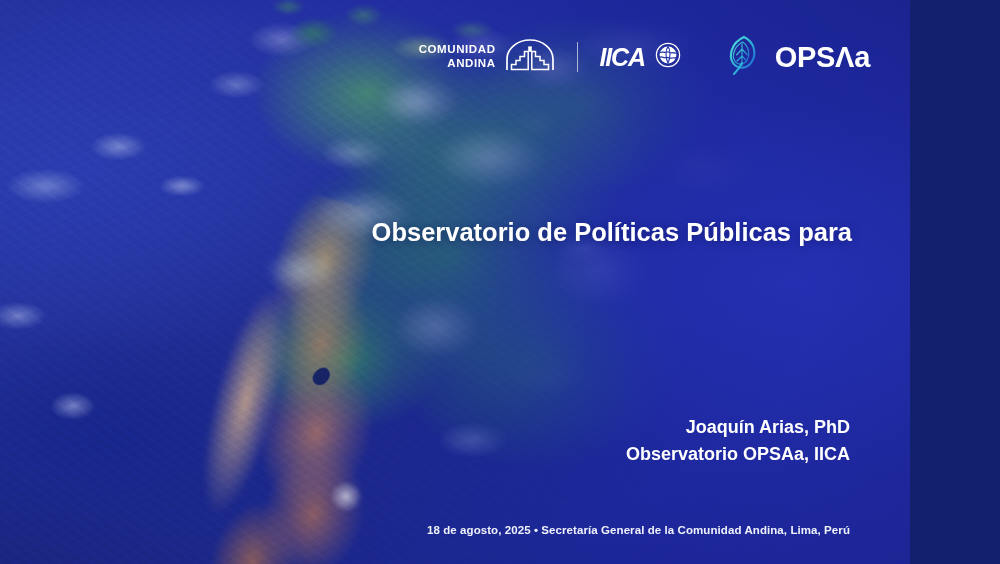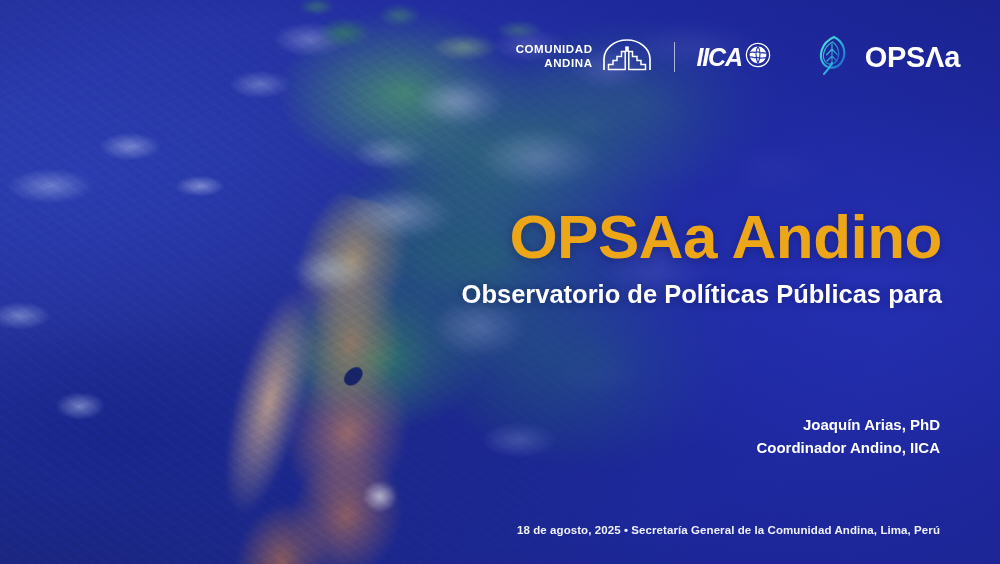--- a/index.html
+++ b/index.html
@@ -6,21 +6,21 @@
     margin: 0;
     padding: 0;
     background: #12206e;
   }
   body {
     font-family: "Liberation Sans", sans-serif;
   }
 
   .slide {
     position: relative;
-    width: 1000px;
+    width: 910px;
     height: 564px;
     overflow: hidden;
     background: #b91c1c;
   }
 
   
   .map-layer {
     position: absolute;
     inset: 0;
     overflow: hidden;
@@ -225,21 +225,21 @@
     line-height: 1.18;
     letter-spacing: .6px;
     text-align: right;
     white-space: pre-line;
   }
   .logo-sep {
     width: 1px;
     height: 30px;
     background: rgba(255,255,255,.62);
   }
-  .logo-iica { display: flex; align-items: center; gap: 3px; }
+  .logo-iica { display: flex; align-items: center; gap: 10px; }
   .iica-word {
     color: #fff;
     font-size: 25px;
     font-weight: bold;
     font-style: italic;
     letter-spacing: -1.2px;
     font-family: "Liberation Sans", sans-serif;
   }
   .logo-opsaa { display: flex; align-items: center; gap: 15px; }
   .opsaa-word {
@@ -275,21 +275,21 @@
     text-shadow: 0 1px 8px rgba(10,16,70,.45);
   }
 
   
   .author-block {
     position: absolute;
     right: 60px;
     top: 414px;
     text-align: right;
     color: #ffffff;
-    font-size: 15px;
+    font-size: 18px;
     font-weight: bold;
     line-height: 1.52;
   }
 
   
   .footer {
     position: absolute;
     right: 60px;
     bottom: 28px;
     text-align: right;
@@ -369,27 +369,26 @@
             <path d="M16.5 8 C23 12 24.5 21.5 20.5 27 C17 31.5 11.5 31 8.8 27 C5.8 22.5 7.5 13 16.5 8 Z" fill="none" stroke="url(#leafGrad)" stroke-width="1.25" opacity=".85"></path>
             <path d="M16 10 L16 32 M16 15 L10.5 21 M16 15 L21.5 21 M16 22 L11 27 M16 22 L21 27" stroke="url(#leafGrad)" stroke-width="1.15" fill="none" stroke-linecap="round" opacity=".9"></path>
             <path d="M16 29 C14 33.5 11 37 8 40" stroke="url(#leafGrad)" stroke-width="2" fill="none" stroke-linecap="round"></path>
           </svg>
         </span>
         <span class="opsaa-word">OPSΛa</span>
       </div>
     </div>
 
     <div class="title-block">
-      <h1 class="main-title">OPSAa Andino</h1>
       <p class="subtitle">
         <span>Observatorio de Políticas Públicas para</span><br>
       </p>
     </div>
 
     <div class="author-block">
       <div>Joaquín Arias, PhD</div>
-      <div>Coordinador Andino, IICA</div>
+      <div>Observatorio OPSAa, IICA</div>
     </div>
 
     <div class="footer">18 de agosto, 2025 • Secretaría General de la Comunidad Andina, Lima, Perú</div>
 
   </div>
 </div>
 
 </body></html>

